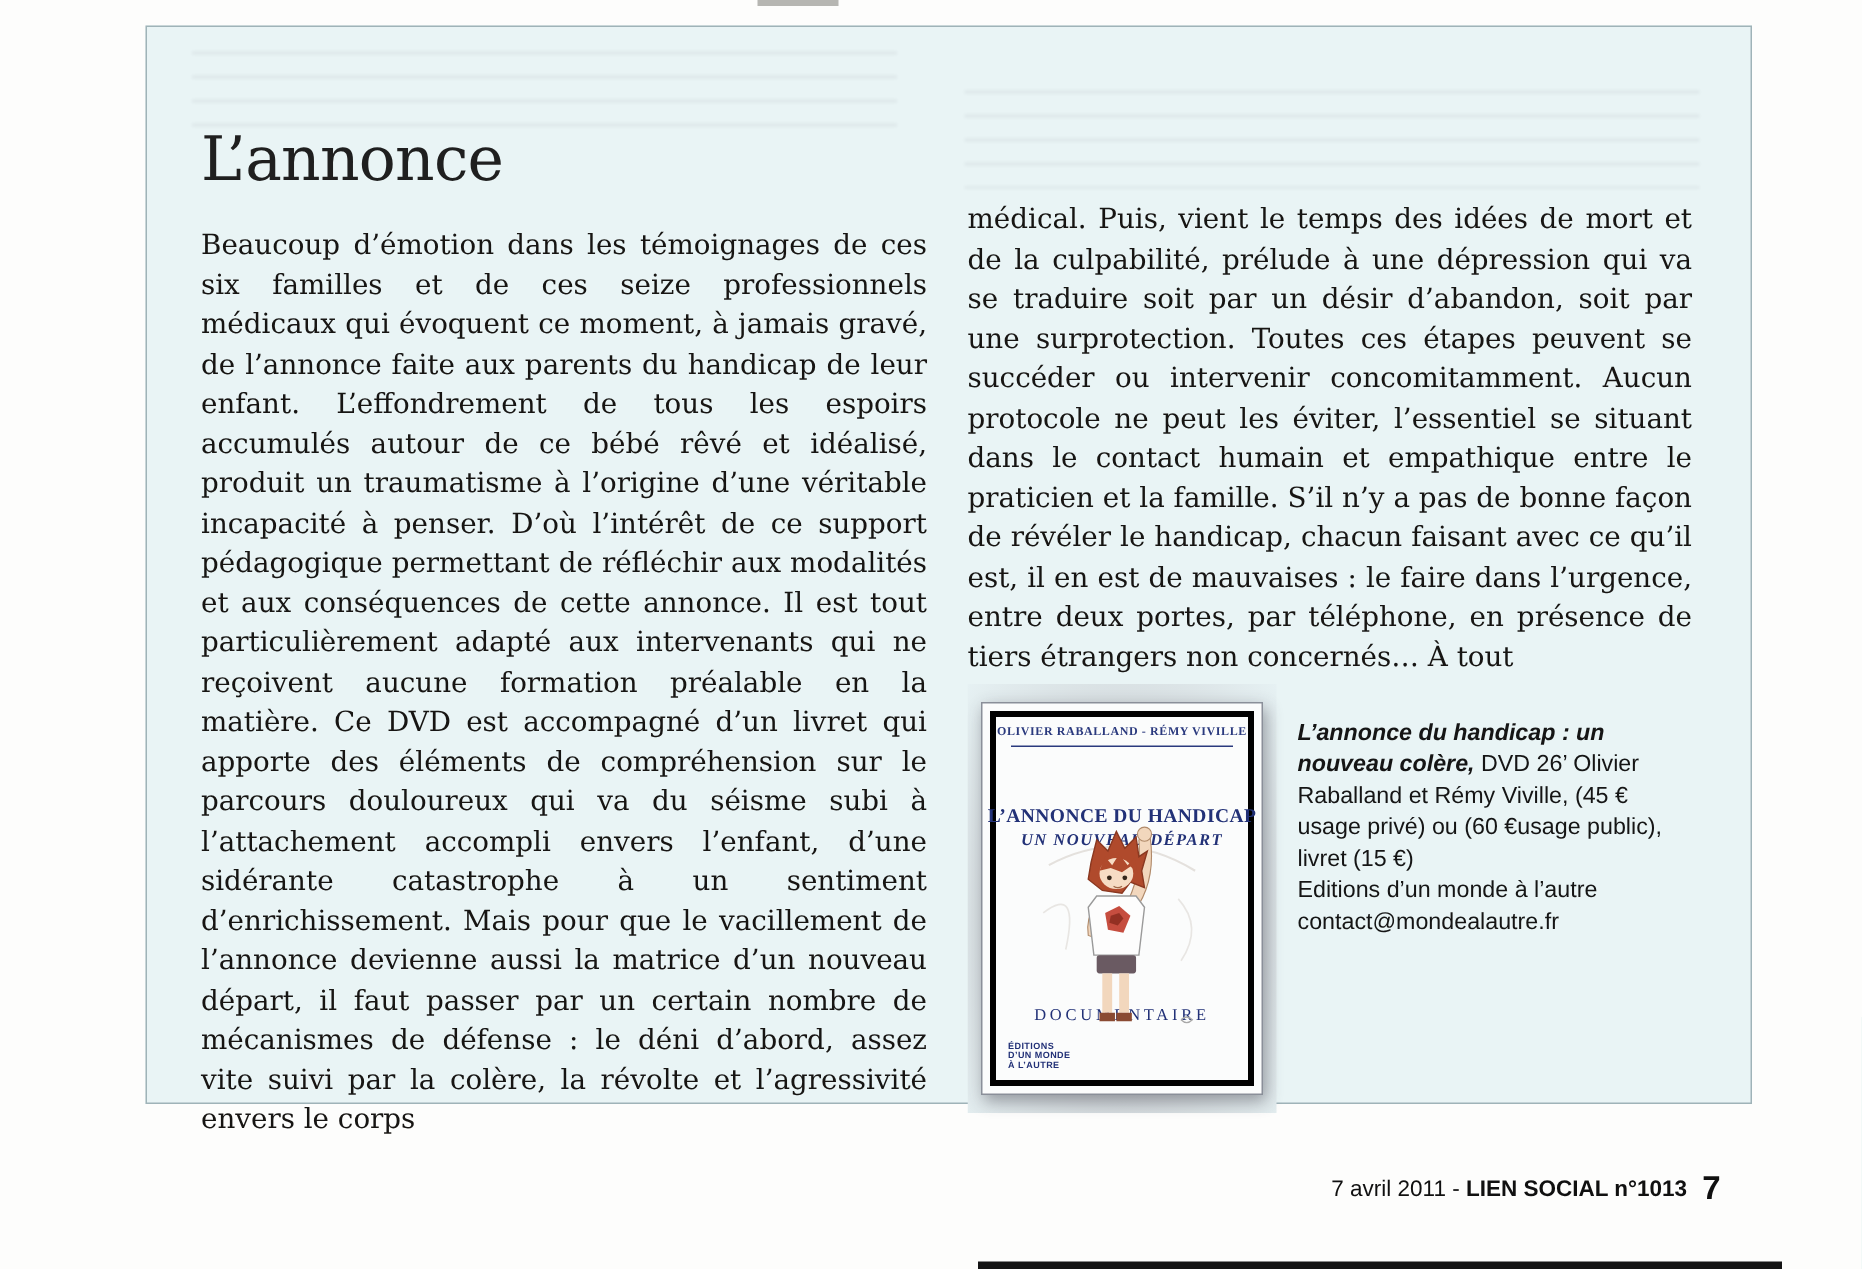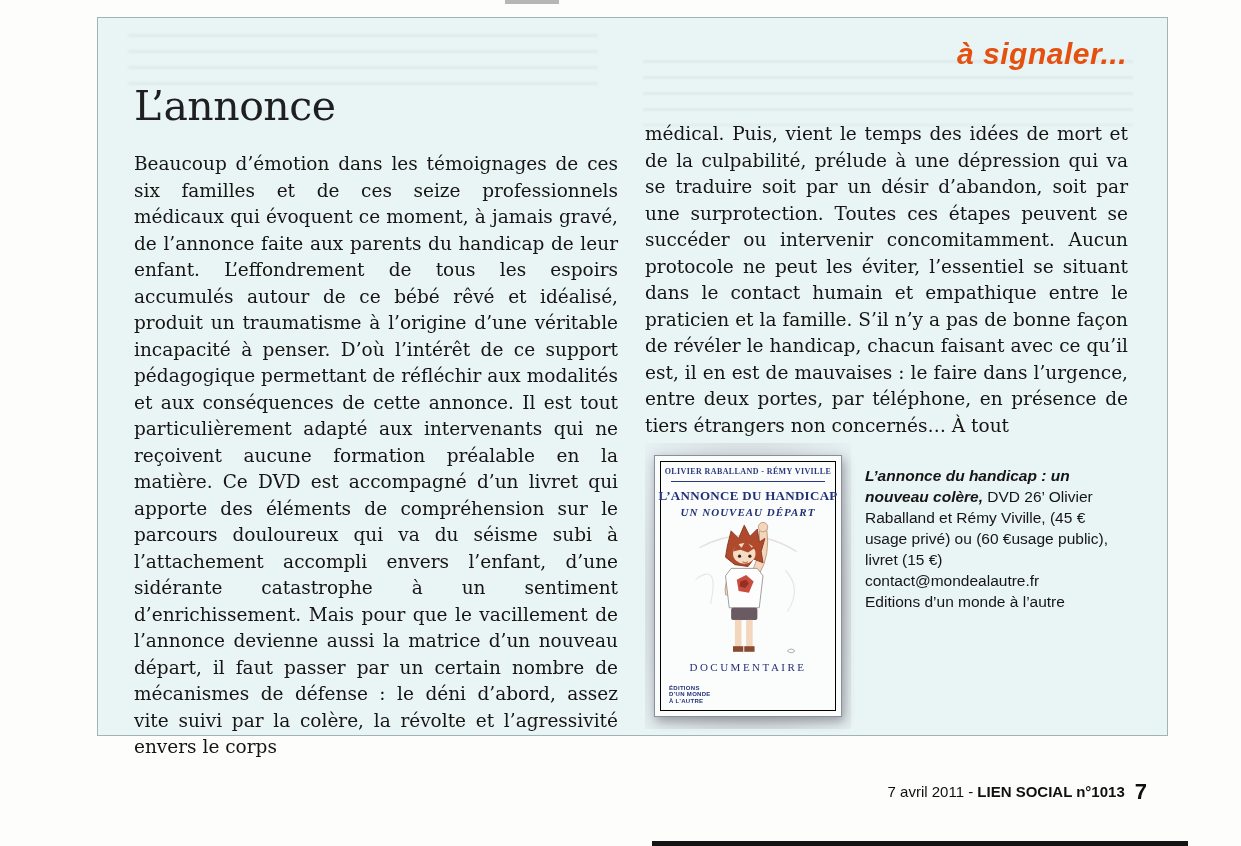--- a/index.html
+++ b/index.html
@@ -24,21 +24,21 @@
 
   
   .signaler {
     position:absolute; top:18px; right:40px;
     font-family:"Liberation Sans", sans-serif; font-style:italic; font-weight:600;
     font-size:30px; line-height:36px; color:#e6500e; letter-spacing:0.5px;
   }
 
   
   .col-left  { position:absolute; left:36px;  top:66px;  width:484px; }
-  .col-right { position:absolute; left:547px; top:103px; width:483px; }
+  .col-right { position:absolute; left:547px; top:116px; width:483px; }
 
   h1.article-title {
     font-family:"DejaVu Serif", serif; font-weight:400;
     font-size:41px; line-height:45px; color:#1f1f1f; letter-spacing:-0.5px;
     margin:0 0 22px 0;
   }
 
   .body-text {
     font-family:"DejaVu Serif", serif; font-size:18.5px; line-height:26.5px;
     color:#171513; text-align:justify; hyphens:auto; -webkit-hyphens:auto;
@@ -49,31 +49,31 @@
   .cover-wrap {
     float:left; width:206px; height:286px; margin:4px 14px 6px 0;
     background:radial-gradient(ellipse at 50% 55%, #b9bdc2 0%, #d4dadd 55%, #e6f1f3 100%);
     display:flex; align-items:center; justify-content:center;
   }
   .cover {
     width:188px; height:262px; background:#fbfcfc; border:1px solid #8a8f99;
     box-shadow:2px 4px 10px rgba(60,60,70,0.45);
   }
   .cover-frame {
-    margin:5px; height:calc(100% - 10px); border:1px solid #000000;
+    margin:5px; height:calc(100% - 10px); border:4px solid #000000;
     display:flex; flex-direction:column; align-items:center;
   }
   .cover-authors {
     margin-top:5px; font-family:"Liberation Serif", serif; font-weight:bold;
     font-size:8px; line-height:10px; color:#2b3a7e; letter-spacing:0.4px; white-space:nowrap;
   }
   .cover-rule { width:88%; border-top:1px solid #2b3a7e; margin:4px 0 6px; }
   .cover-title {
     font-family:"Liberation Serif", serif; font-weight:bold;
-    font-size:13px; line-height:15px; color:#223177; letter-spacing:0.3px; white-space:nowrap;
+    font-size:13px; line-height:15px; color:#223177; letter-spacing:0.3px; white-space:nowrap;margin-top:32px;
   }
   .cover-subtitle {
     font-family:"Liberation Serif", serif; font-weight:bold; font-style:italic;
     font-size:11px; color:#223177; margin-top:3px; letter-spacing:1px;
   }
   .cover-art { flex:1; width:100%; position:relative; }
   .cover-art svg { position:absolute; left:50%; top:50%; transform:translate(-50%,-50%); }
   .cover-genre {
     font-family:"Liberation Serif", serif; font-weight:normal;
     font-size:11px; color:#223177; letter-spacing:2.5px; margin-bottom:12px;
@@ -102,21 +102,20 @@
 </head>
 <body>
 
 <div class="scan-mark-top"></div>
 <div class="scan-bar-bottom"></div>
 
 <div class="panel">
   <div class="ghost ghost1"></div>
   <div class="ghost ghost2"></div>
 
-  <div class="signaler">à signaler...</div>
 
   <div class="col-left">
     <h1 class="article-title">
       <span>L’annonce</span><br>
     </h1>
     <p class="body-text" lang="fr">Beaucoup d’émotion dans les témoignages de ces six familles et de ces seize professionnels médicaux qui évoquent ce moment, à jamais gravé, de l’annonce faite aux parents du handicap de leur enfant. L’effondrement de tous les espoirs accumulés autour de ce bébé rêvé et idéalisé, produit un traumatisme à l’origine d’une véritable incapacité à penser. D’où l’intérêt de ce support pédagogique permettant de réfléchir aux modalités et aux conséquences de cette annonce. Il est tout particulièrement adapté aux intervenants qui ne reçoivent aucune formation préalable en la matière. Ce DVD est accompagné d’un livret qui apporte des éléments de compréhension sur le parcours douloureux qui va du séisme subi à l’attachement accompli envers l’enfant, d’une sidérante catastrophe à un sentiment d’enrichissement. Mais pour que le vacillement de l’annonce devienne aussi la matrice d’un nouveau départ, il faut passer par un certain nombre de mécanismes de défense : le déni d’abord, assez vite suivi par la colère, la révolte et l’agressivité envers le corps</p>
   </div>
 
   <div class="col-right">
     <p class="body-text" lang="fr">médical. Puis, vient le temps des idées de mort et de la culpabilité, prélude à une dépression qui va se traduire soit par un désir d’abandon, soit par une surprotection. Toutes ces étapes peuvent se succéder ou intervenir concomitamment. Aucun protocole ne peut les éviter, l’essentiel se situant dans le contact humain et empathique entre le praticien et la famille. S’il n’y a pas de bonne façon de révéler le handicap, chacun faisant avec ce qu’il est, il en est de mauvaises : le faire dans l’urgence, entre deux portes, par téléphone, en présence de tiers étrangers non concernés… À tout</p>
@@ -170,22 +169,22 @@
               <div>D’UN MONDE</div>
               <div>À L’AUTRE</div>
             </div>
           </div>
         </div>
       </div>
 
 
       <div class="caption">
         <span class="lead">L’annonce du handicap : un nouveau colère,</span><span> DVD 26’ Olivier Raballand et Rémy Viville, (45 € usage privé) ou (60 €usage public), livret (15 €)</span>
+        <div>Editions d’un monde à l’autre</div>
         <div>contact@mondealautre.fr</div>
-        <div>Editions d’un monde à l’autre</div>
       </div>
     </div>
   </div>
 </div>
 
 <div class="footer">
   <span class="f-date">7 avril 2011 - </span><span class="f-journal">LIEN SOCIAL n°1013</span><span class="f-num">7</span>
 </div>
 
 </body></html>

